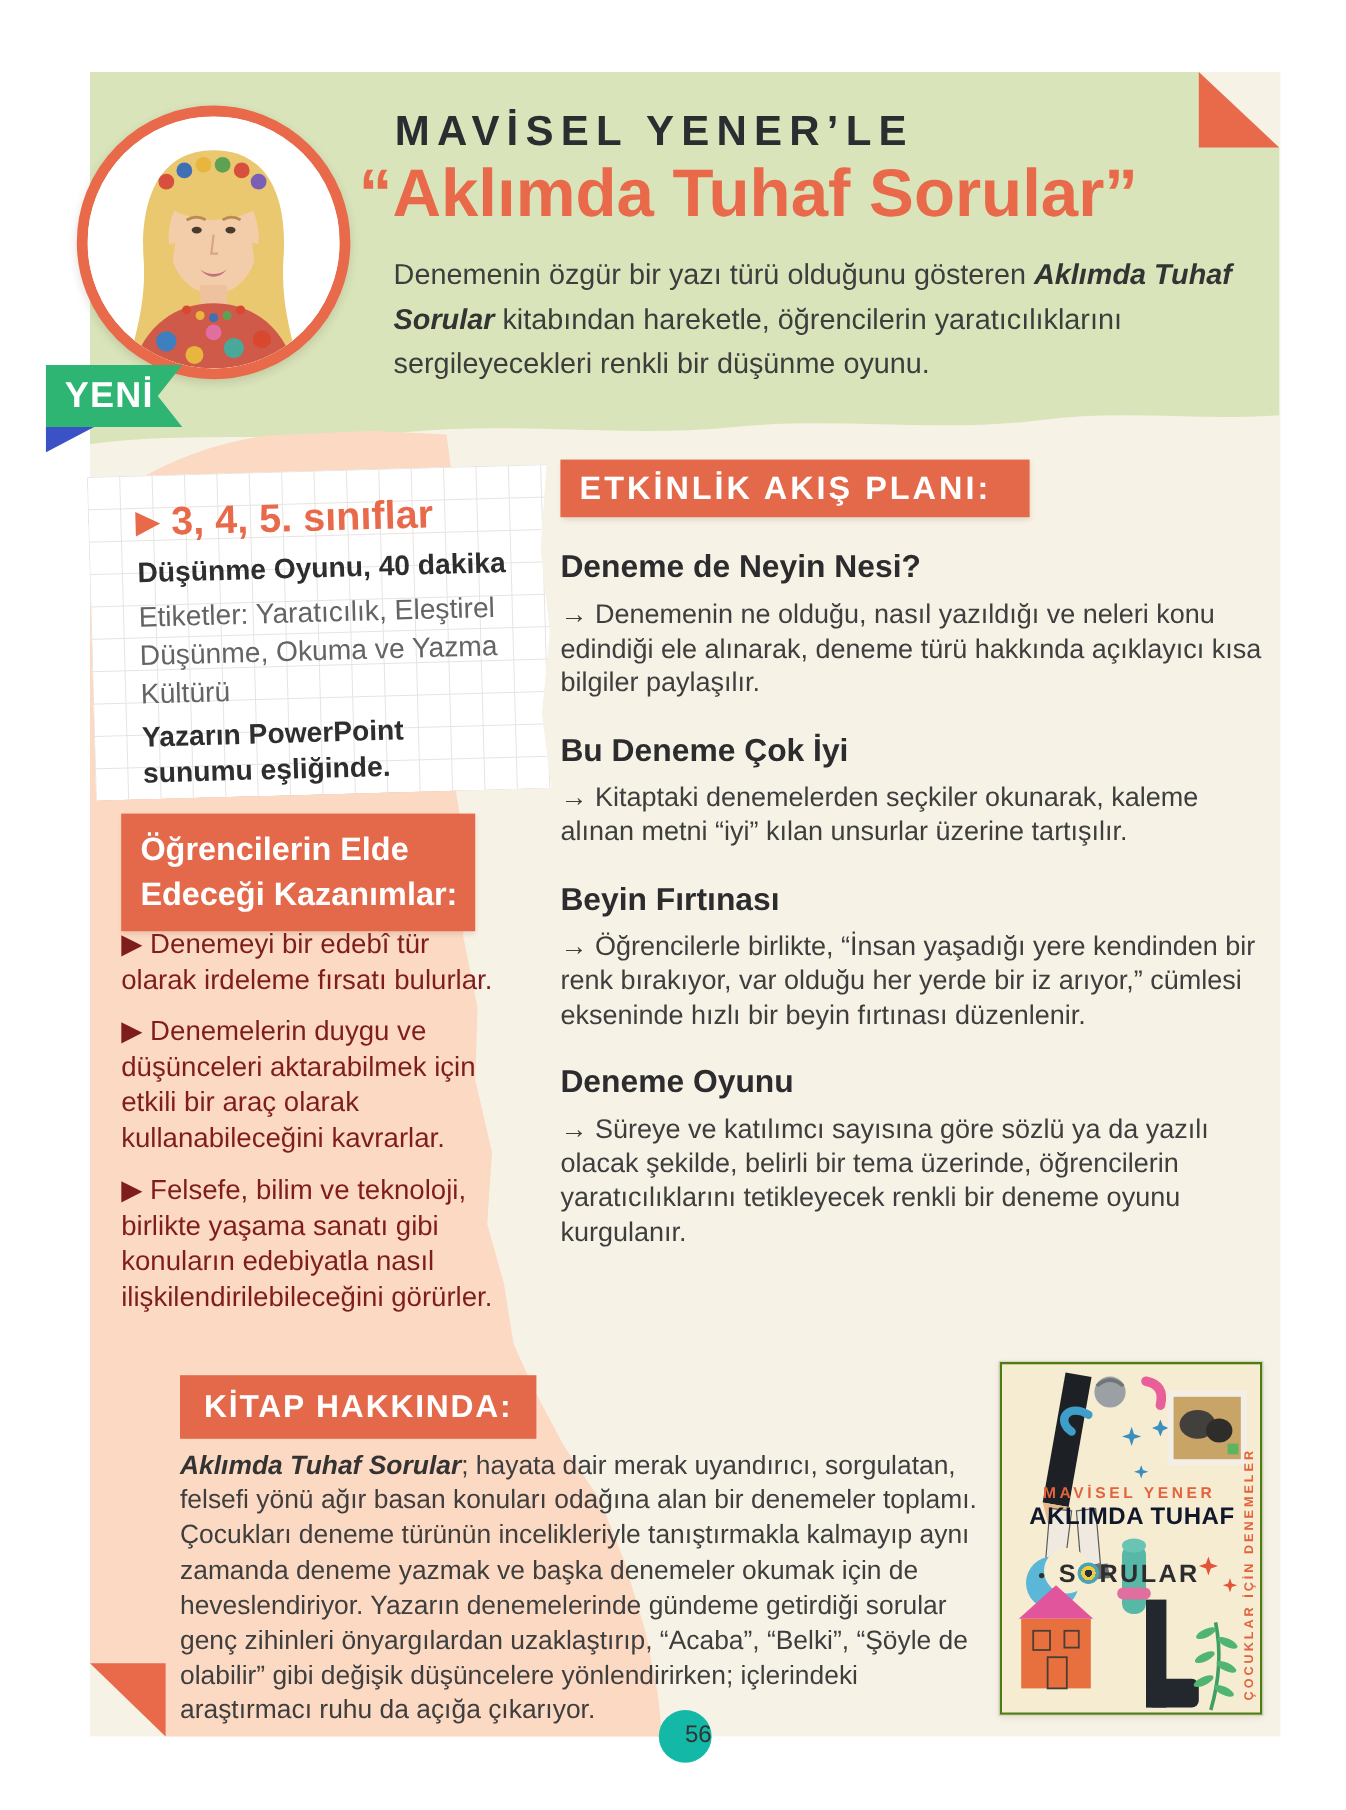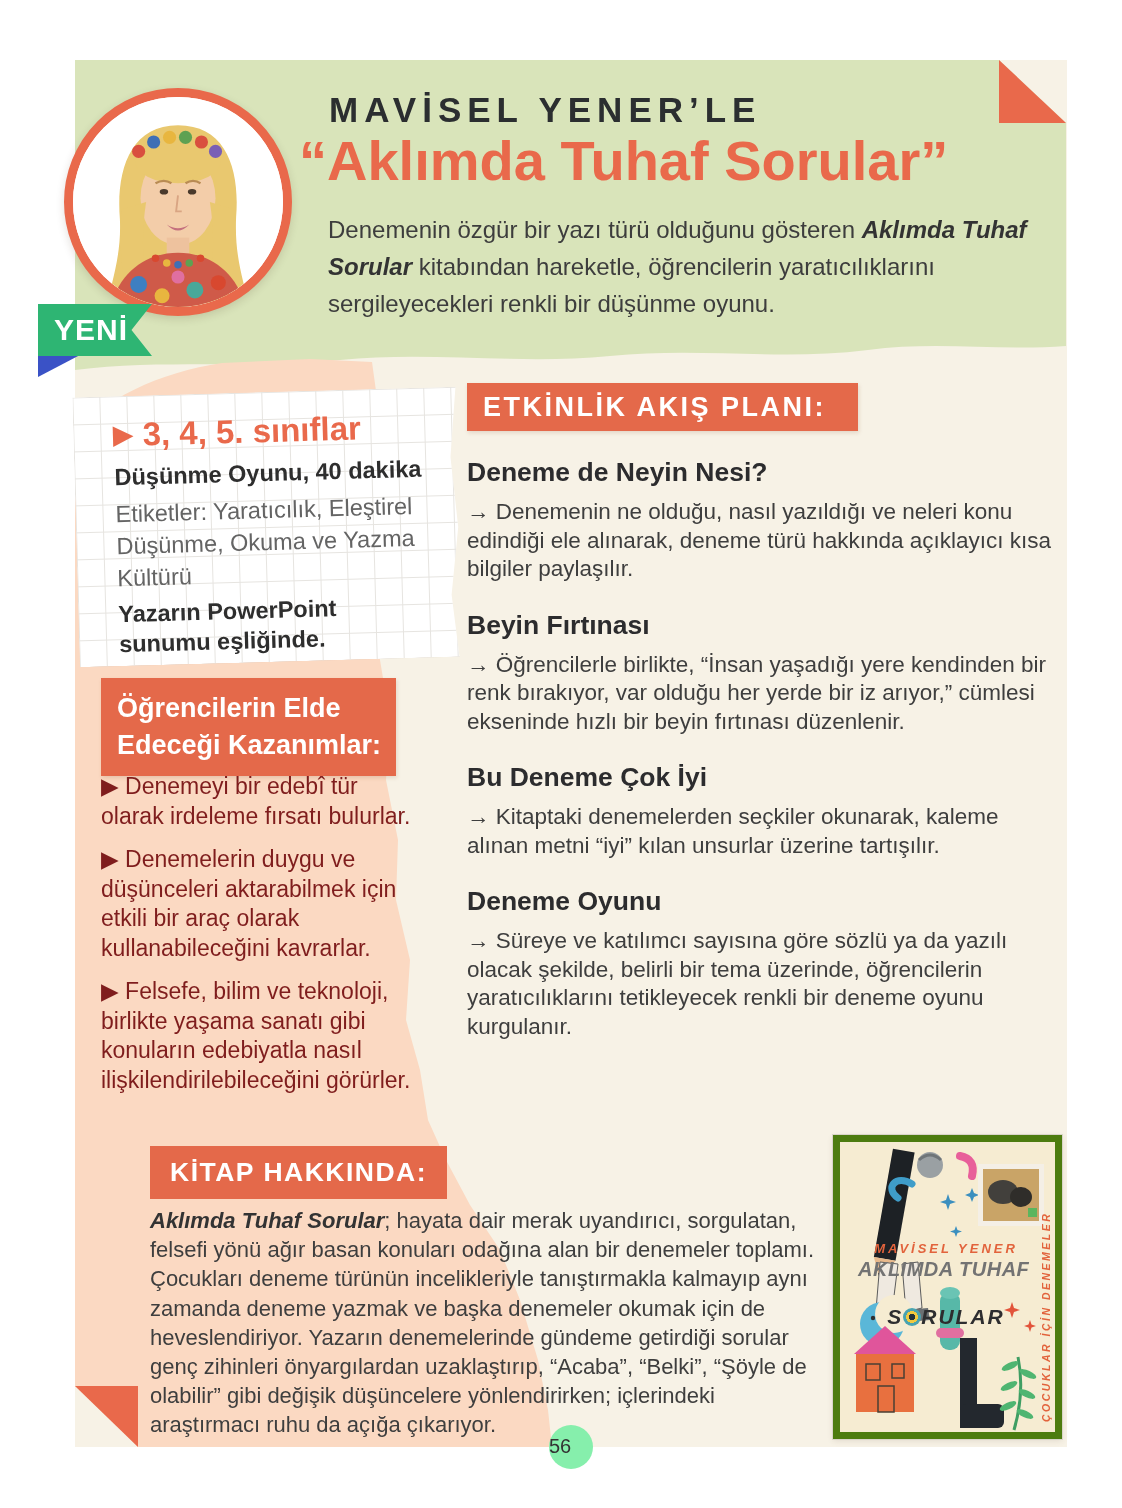--- a/index.html
+++ b/index.html
@@ -54,36 +54,36 @@
 
   
   .about-box{left:150px;top:1146px;text-align:right;}
   .about-title{display:inline-block;background:#e4694a;color:#fff;font-size:26.5px;font-weight:700;
                letter-spacing:1.5px;padding:11px 20px;}
   .about-text{left:150px;top:1206px;width:676px;font-size:22px;line-height:29.2px;color:#3e3e3e;}
   .about-text .em{font-weight:700;font-style:italic;color:#333;}
 
   
   .cover{left:833px;top:1135px;width:215px;height:290px;background:#f6ecd2;
-         border:7px solid #4d7c0f;outline:1px solid #d9d5c9;box-sizing:content-box;
-         box-shadow:0 2px 6px rgba(80,60,30,.12);font-style:italic;}
+         border:2px solid #4d7c0f;outline:1px solid #d9d5c9;box-sizing:content-box;
+         box-shadow:0 2px 6px rgba(80,60,30,.12);}
   .cover-author{left:30px;top:99px;width:152px;text-align:center;color:#e2633c;
                 font-size:13px;font-weight:700;letter-spacing:3px;white-space:nowrap;}
-  .cover-title1{left:18px;top:116px;width:176px;text-align:left;color:#737373;
+  .cover-title1{left:18px;top:116px;width:176px;text-align:right;color:#0f172a;
                 font-size:20px;font-weight:700;letter-spacing:0.5px;white-space:nowrap;}
   .cover-title2{left:18px;top:139px;width:176px;text-align:center;color:#2d2d2f;
                 font-size:21px;font-weight:700;letter-spacing:2px;white-space:nowrap;margin-top:24px;}
   .eye{display:inline-block;width:18px;height:18px;border-radius:50%;vertical-align:-2px;
        background:radial-gradient(circle,#21323c 0 3px,#f0c93f 3px 6px,#49a3b0 6px);}
   .cover-side{right:3px;top:98px;height:182px;color:#e2633c;font-size:10.5px;font-weight:700;
               letter-spacing:2.5px;writing-mode:vertical-rl;transform:rotate(180deg);white-space:nowrap;}
 
   
-  .pagenum{left:549px;top:1425px;width:44px;height:44px;border-radius:50%;background:#86efac;
-           text-align:left;line-height:42px;font-size:20px;color:#333;}
+  .pagenum{left:549px;top:1425px;width:44px;height:44px;border-radius:50%;background:#14b8a6;
+           text-align:right;line-height:42px;font-size:20px;color:#333;}
 </style>
 </head>
 <body>
 
 <div class="page">
 
   <div class="abs" style="left:0;top:0">
     <svg width="1122" height="1508" viewBox="0 0 1122 1508">
 
       <rect x="75" y="60" width="992" height="1387" fill="#f7f2e6"></rect>
@@ -165,26 +165,26 @@
     <div class="gains-item">▶ Felsefe, bilim ve teknoloji, birlikte yaşama sanatı gibi konuların edebiyatla nasıl ilişkilendirilebileceğini görürler.</div>
   </div>
 
   <div class="abs plan">
     <div class="plan-title">ETKİNLİK AKIŞ PLANI:</div>
     <div>
       <div class="plan-heading">Deneme de Neyin Nesi?</div>
       <div class="plan-text">→ Denemenin ne olduğu, nasıl yazıldığı ve neleri konu edindiği ele alınarak, deneme türü hakkında açıklayıcı kısa bilgiler paylaşılır.</div>
     </div>
     <div>
+      <div class="plan-heading">Bu Deneme Çok İyi</div>
+      <div class="plan-text">→ Kitaptaki denemelerden seçkiler okunarak, kaleme alınan metni “iyi” kılan unsurlar üzerine tartışılır.</div>
+    </div>
+    <div>
       <div class="plan-heading">Beyin Fırtınası</div>
       <div class="plan-text">→ Öğrencilerle birlikte, “İnsan yaşadığı yere kendinden bir renk bırakıyor, var olduğu her yerde bir iz arıyor,” cümlesi ekseninde hızlı bir beyin fırtınası düzenlenir.</div>
-    </div>
-    <div>
-      <div class="plan-heading">Bu Deneme Çok İyi</div>
-      <div class="plan-text">→ Kitaptaki denemelerden seçkiler okunarak, kaleme alınan metni “iyi” kılan unsurlar üzerine tartışılır.</div>
     </div>
     <div>
       <div class="plan-heading">Deneme Oyunu</div>
       <div class="plan-text">→ Süreye ve katılımcı sayısına göre sözlü ya da yazılı olacak şekilde, belirli bir tema üzerinde, öğrencilerin yaratıcılıklarını tetikleyecek renkli bir deneme oyunu kurgulanır.</div>
     </div>
   </div>
 
   <div class="abs about-box">
     <div class="about-title">KİTAP HAKKINDA:</div>
   </div>

